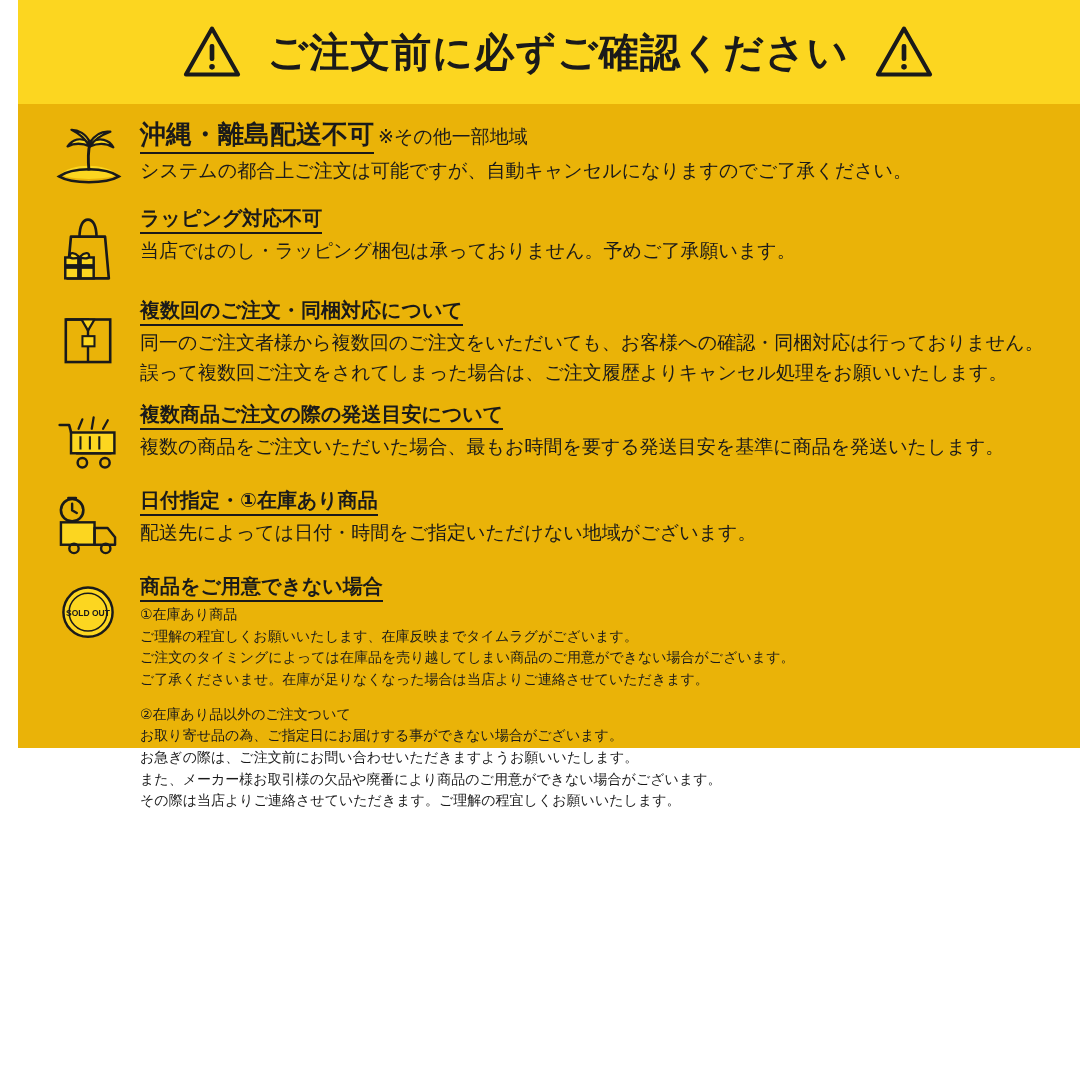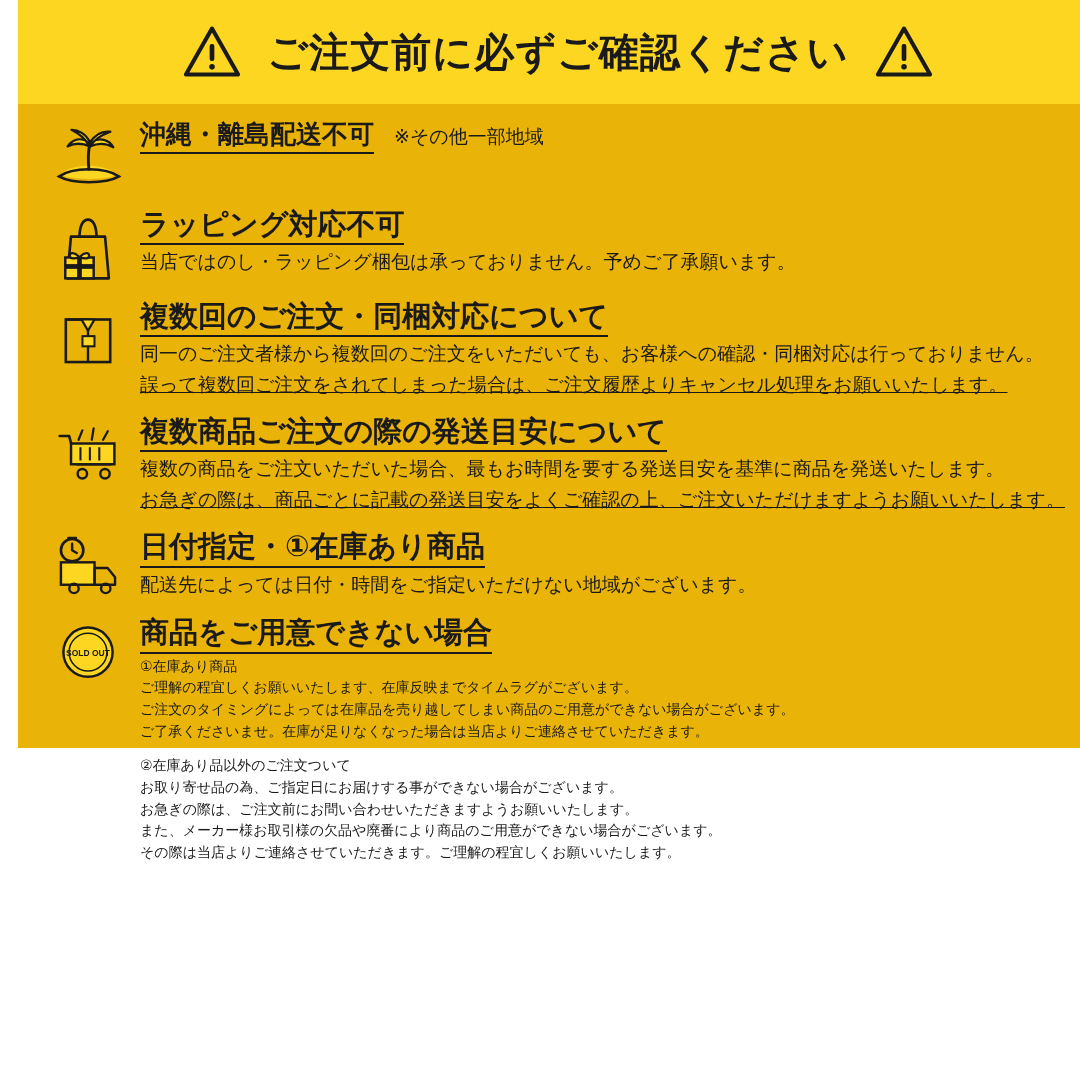--- a/index.html
+++ b/index.html
@@ -57,45 +57,45 @@
     justify-content: center;
     padding-top: 6px;
   }
   .sec-body {
     flex: 1 1 auto;
     padding-left: 4px;
   }
   .sec-head {
     display: flex;
     align-items: baseline;
-    gap: 20px;
+    gap: 4px;
     margin-bottom: 2px;
   }
   .sec-title {
-    font-size: 29px;
+    font-size: 20px;
     font-weight: bold;
     color: #1a1a1a;
     border-bottom: 2px solid #1a1a1a;
     line-height: 1.25;
     display: inline-block;
     padding-bottom: 1px;
   }
   .sec-note {
     font-size: 19px;
     color: #1a1a1a;
     font-weight: normal;
     text-align: center;
   }
   .sec-line {
     font-size: 19px;
     line-height: 1.55;
     color: #1a1a1a;
     margin: 0;
   }
-  .sec-line.small-gap { margin-top: 1px; text-decoration: underline; }
+  .sec-line.small-gap { margin-top: 1px; }
   .spacer-line { height: 13px; }
 
   
   #section-okinawa .sec-title { font-size: 26px; }
   #section-soldout .sec-body .sec-line { font-size: 14px; }
 </style>
 </head>
 <body>
 
 <div class="page">
@@ -131,20 +131,21 @@
           <path d="M42 19 C38 10 30 6 23 6 C31 10 37 15 41 22 Z" fill="#fcd620" stroke="#1a1a1a" stroke-width="2.4" stroke-linejoin="round"></path>
           <path d="M42 19 C48 10 56 7 63 8 C55 11 47 15 43 22 Z" fill="#fcd620" stroke="#1a1a1a" stroke-width="2.4" stroke-linejoin="round"></path>
           <circle cx="42" cy="19" r="2.8" fill="#1a1a1a"></circle>
         </svg>
       </div>
       <div class="sec-body">
         <div class="sec-head">
           <span class="sec-title">沖縄・離島配送不可</span>
           <span class="sec-note">※その他一部地域</span>
         </div>
+        <p class="sec-line">システムの都合上ご注文は可能ですが、自動キャンセルになりますのでご了承ください。</p>
       </div>
     </div>
 
     <div class="section" id="section-wrapping">
       <div class="sec-icon">
         <svg viewBox="0 0 80 76" width="76" height="72" aria-hidden="true">
           <path d="M22 26 L58 26 L62 70 L18 70 Z" fill="none" stroke="#1a1a1a" stroke-width="2.8" stroke-linejoin="round"></path>
           <path d="M31 27 C31 14 35 8 40 8 C45 8 49 14 49 27" fill="none" stroke="#1a1a1a" stroke-width="2.8"></path>
           <rect x="16" y="48" width="30" height="22" fill="#fcd620" stroke="#1a1a1a" stroke-width="2.6"></rect>
           <rect x="28.5" y="48" width="5" height="22" fill="#1a1a1a"></rect>
@@ -188,21 +189,20 @@
           <circle cx="36" cy="58" r="5" fill="none" stroke="#1a1a1a" stroke-width="2.6"></circle>
           <circle cx="60" cy="58" r="5" fill="none" stroke="#1a1a1a" stroke-width="2.6"></circle>
           <path d="M32 22 L36 12 M46 22 L48 10 M58 22 L63 13" stroke="#1a1a1a" stroke-width="2.4" stroke-linecap="round"></path>
         </svg>
       </div>
       <div class="sec-body">
         <div class="sec-head">
           <span class="sec-title">複数商品ご注文の際の発送目安について</span>
         </div>
         <p class="sec-line">複数の商品をご注文いただいた場合、最もお時間を要する発送目安を基準に商品を発送いたします。</p>
-        <p class="sec-line small-gap">お急ぎの際は、商品ごとに記載の発送目安をよくご確認の上、ご注文いただけますようお願いいたします。</p>
       </div>
     </div>
 
     <div class="section" id="section-date-time">
       <div class="sec-icon">
         <svg viewBox="0 0 90 70" width="84" height="66" aria-hidden="true">
           <rect x="16" y="30" width="36" height="24" fill="#fcd620" stroke="#1a1a1a" stroke-width="2.6"></rect>
           <path d="M52 36 L66 36 L74 46 L74 54 L52 54 Z" fill="none" stroke="#1a1a1a" stroke-width="2.6" stroke-linejoin="round"></path>
           <circle cx="30" cy="58" r="5" fill="none" stroke="#1a1a1a" stroke-width="2.6"></circle>
           <circle cx="64" cy="58" r="5" fill="none" stroke="#1a1a1a" stroke-width="2.6"></circle>

